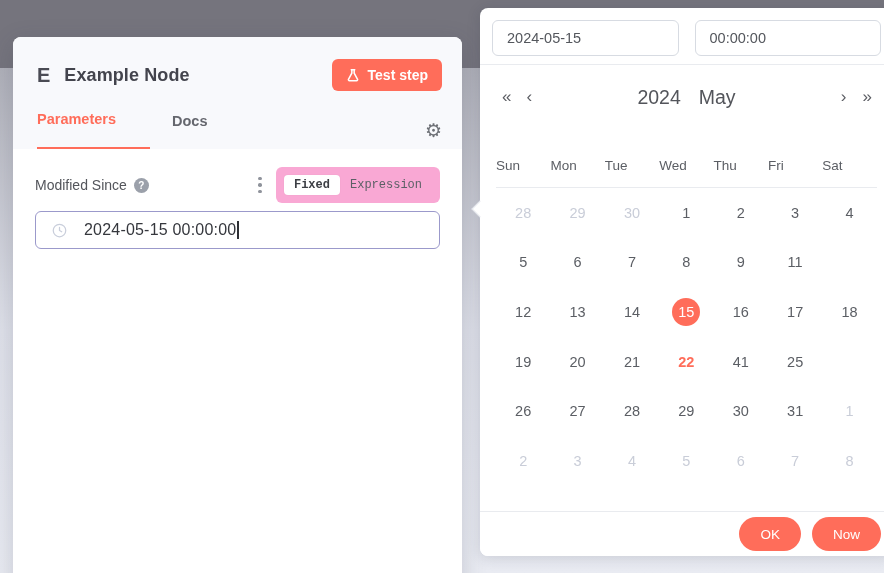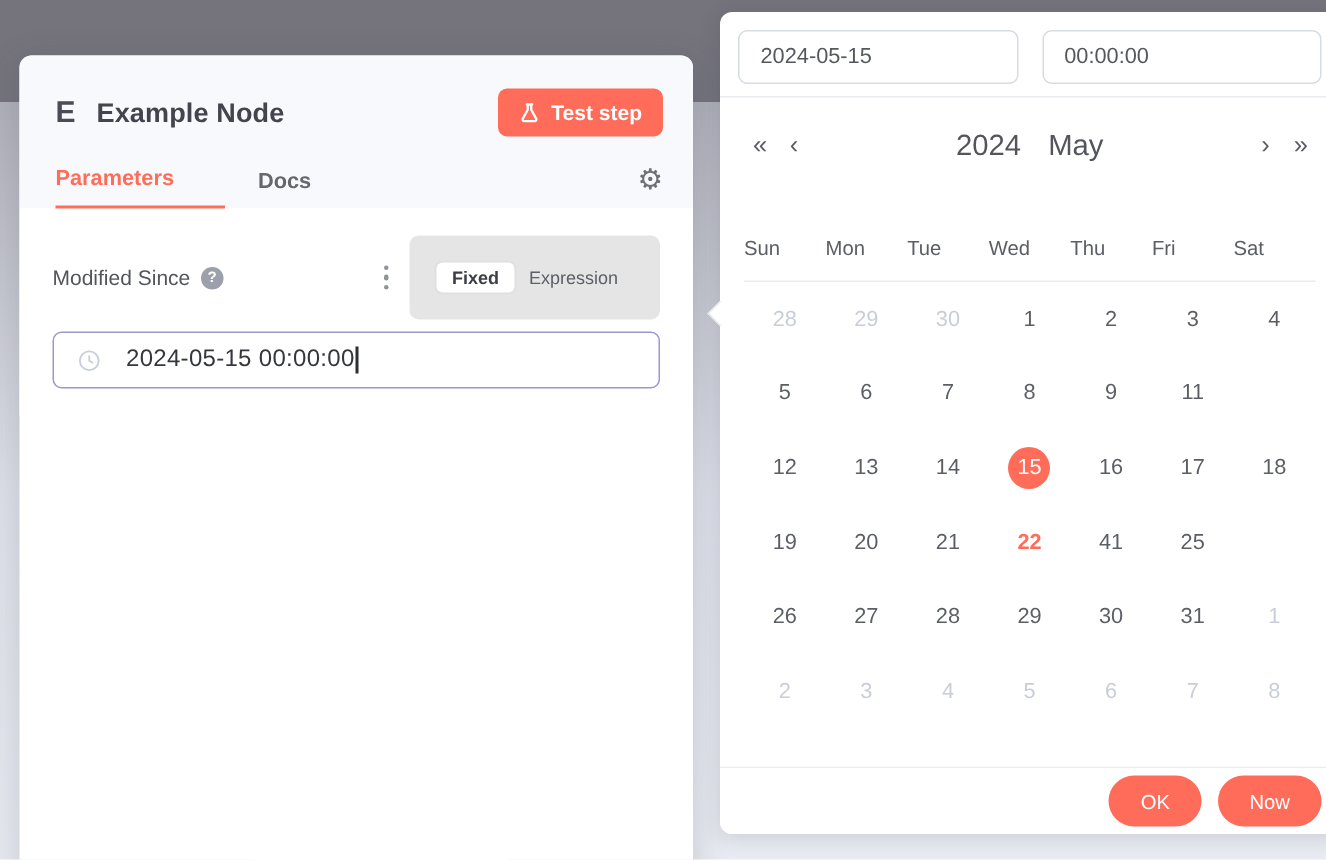--- a/index.html
+++ b/index.html
@@ -31,21 +31,21 @@
   }
   .node-title { font-size: 18px; font-weight: 600; color: #43444d; letter-spacing: .1px; }
   .test-step-btn {
     margin-left: auto; height: 32px; padding: 0 14px;
     background: #ff6d5a; color: #fff; border: none; border-radius: 6px;
     font-family: inherit; font-size: 14px; font-weight: 600;
     display: flex; align-items: center; gap: 8px; cursor: pointer;
   }
   .tabs-row { display: flex; align-items: flex-end; margin-top: 20px; }
   .tab {
-    font-size: 14.5px; font-weight: 600; padding: 0 0 10px 0; cursor: pointer;
+    font-size: 14.5px; font-weight: 600; padding: 0 0 20px 0; cursor: pointer;
   }
   .tab.active {
     color: #ff6d5a; border-bottom: 2px solid #ff6d5a;
     padding-right: 34px; margin-right: 22px;
   }
   .tab.inactive { color: #65676e; font-weight: 600; margin-right: 1px; }
   .gear {
     margin-left: auto; margin-bottom: 9px; font-size: 19px; line-height: 19px;
     color: #6d7076; cursor: pointer;
   }
@@ -54,22 +54,22 @@
   .param-label { font-size: 14px; color: #53555b; }
   .help-circle {
     width: 15px; height: 15px; border-radius: 50%; background: #9ba0aa;
     color: #fff; font-size: 10px; font-weight: 700; line-height: 15px;
     text-align: center; margin-left: 7px; cursor: pointer;
   }
   .param-actions { margin-left: auto; display: flex; align-items: center; gap: 12px; }
   .kebab { display: flex; flex-direction: column; gap: 3px; cursor: pointer; padding: 2px; }
   .kebab i { width: 3.5px; height: 3.5px; border-radius: 50%; background: #8f939b; }
   .mode-toggle {
-    display: flex; background: #e5e5e5; border-radius: 6px; padding: 18px;
-    font-size: 12px; align-items: center;
+    display: flex; background: #f9a8d4; border-radius: 6px; padding: 8px;
+    font-size: 12px; align-items: center; font-family: Liberation Mono, monospace;
   }
   .mode-fixed {
     background: #fff; border-radius: 4px; padding: 3px 10px;
     font-weight: 700; color: #3c3e44; cursor: pointer;
     box-shadow: 0 0 2px rgba(0,0,0,.06);
   }
   .mode-expr { padding: 3px 10px; color: #5c6066; cursor: pointer; }
   .dt-input {
     margin-top: 8px; height: 38px; border: 1.6px solid #9b99cb; border-radius: 6px;
     display: flex; align-items: center; padding: 0 12px 0 16px; background: #fff;

